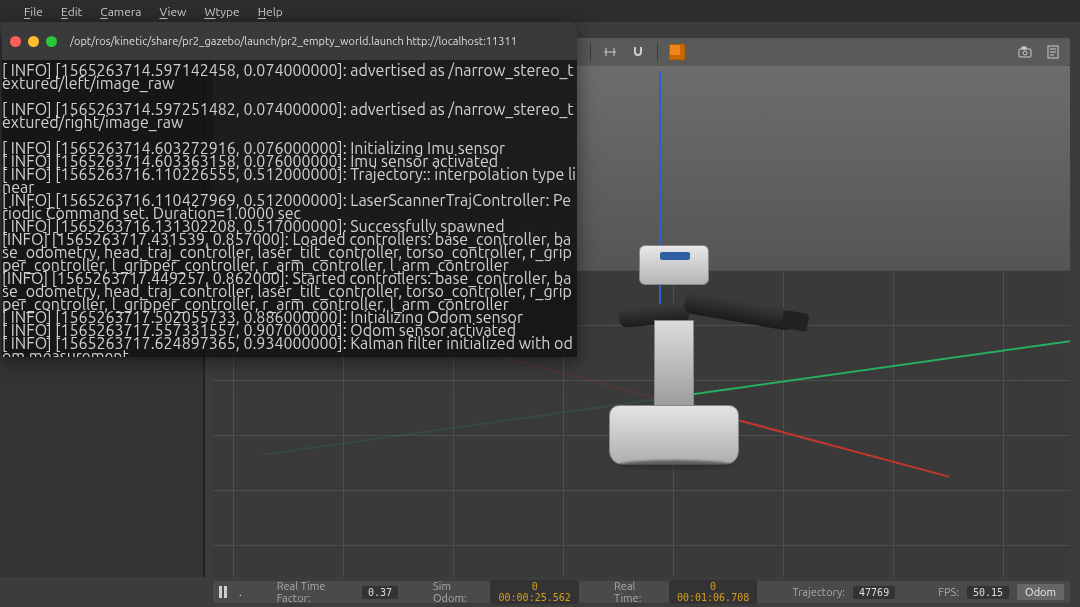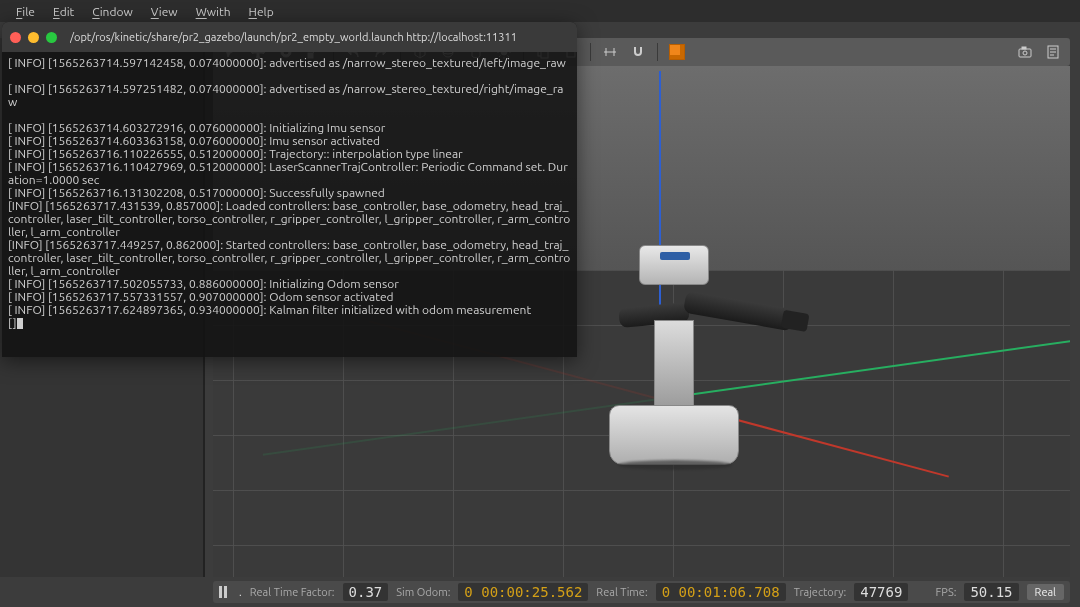--- a/index.html
+++ b/index.html
@@ -1,19 +1,19 @@
 <!DOCTYPE html>
 <html><head>
 <meta charset="utf-8">
 <style>
 * { margin: 0; padding: 0; box-sizing: border-box; font-family: "Ubuntu", "Segoe UI", sans-serif; }
 body { width: 1080px; height: 607px; background: #3c3c3c; overflow: hidden; position: relative; }
 
 
-.menubar { height: 22px; background: #2d2d2d; display: flex; align-items: center; padding: 0 8px; gap: 2px; }
+.menubar { height: 22px; background: #2d2d2d; display: flex; align-items: center; padding: 0 16px; gap: 2px; }
 .menubar .menu-item { color: #cfcfcf; font-size: 12px; padding: 2px 8px; cursor: default; }
 .menubar .menu-item u { text-decoration: underline; text-underline-offset: 2px; }
 
 
 .gazebo { position: absolute; top: 22px; left: 0; right: 0; bottom: 0; }
 
 
 .gz-toolbar { position: absolute; top: 16px; left: 213px; right: 10px; height: 28px; background: #5a5a5a; display: flex; align-items: center; padding: 0 6px; gap: 6px; border-radius: 3px; }
 .gz-toolbar .sep { width: 1px; height: 18px; background: #3a3a3a; margin: 0 2px; }
 .gz-toolbar .tb-btn { width: 22px; height: 22px; display: flex; align-items: center; justify-content: center; color: #ddd; border-radius: 2px; }
@@ -49,47 +49,47 @@
 .robot .arm-r::after { content:""; position:absolute; right:-15px; top:2px; width:26px; height:18px; background:#222; border-radius:4px; }
 .robot .arm-l { position: absolute; top: 60px; left: 20px; width: 70px; height: 20px; background: linear-gradient(#3b3b3b,#1b1b1b); border-radius: 8px; transform: rotate(-5deg); }
 
 
 .left-panel { position: absolute; top: 16px; left: 0; width: 205px; bottom: 30px; background: #343434; border-right: 2px solid #222; }
 
 
 .statusbar { position: absolute; left: 213px; right: 10px; bottom: 4px; height: 22px; background: #4a4a4a; display: flex; align-items: center; padding: 0 6px; gap: 8px; font-size: 11px; color: #bbb; border-radius: 3px; }
 .statusbar .play-btn { display: flex; gap: 2px; align-items: center; margin-right: 4px; }
 .statusbar .play-btn .bar { width: 3px; height: 12px; background: #ccc; }
-.statusbar .label { color: #aaa; }
-.statusbar .value { background: #333; color: #ddd; padding: 1px 6px; border-radius: 2px; font-family: monospace; font-size: 14px; }
-.statusbar .value.time { color: #d4a017; }
+.statusbar .label { color: #aaa; margin-left: 27px; }
+.statusbar .value { background: #333; color: #ddd; padding: 1px 6px; border-radius: 2px; font-family: monospace; font-size: 10px; }
+.statusbar .value.time { color: #d4a017; text-align: center; }
 .statusbar .spacer { flex: 1; }
 .statusbar .reset-btn { background: #666; color: #eee; padding: 2px 8px; border-radius: 2px; font-size: 11px; }
 
 
 .terminal { position: absolute; top: 22px; left: 2px; width: 575px; height: 335px; background: rgba(18,18,18,0.88); border-radius: 6px 6px 0 0; box-shadow: 0 4px 20px rgba(0,0,0,0.5); overflow: hidden; }
-.terminal .titlebar { height: 30px; background: #3a3a3a; display: flex; align-items: center; padding: 0 8px; gap: 7px; }
+.terminal .titlebar { height: 38px; background: #3a3a3a; display: flex; align-items: center; padding: 0 8px; gap: 7px; }
 .terminal .titlebar .win-btn { width: 11px; height: 11px; border-radius: 50%; }
 .terminal .titlebar .win-btn.close { background: #ff5f57; }
 .terminal .titlebar .win-btn.min { background: #febc2e; }
 .terminal .titlebar .win-btn.max { background: #28c840; }
 .terminal .titlebar .title { color: #ddd; font-size: 11px; margin-left: 6px; white-space: nowrap; overflow: hidden; text-overflow: ellipsis; }
-.terminal .term-body { padding: 4px 6px; font-family: "DejaVu Sans Mono","Menlo",monospace; font-size: 12px; line-height: 13px; color: #d0d0d0; white-space: pre-wrap; word-break: break-all; }
+.terminal .term-body { padding: 4px 0; font-family: "DejaVu Sans Mono","Menlo",monospace; font-size: 16px; line-height: 13px; color: #d0d0d0; white-space: pre-wrap; word-break: break-all; }
 .terminal .term-body .info { color: #d0d0d0; }
 .terminal .cursor { display:inline-block; width:6px; height:11px; background:#d0d0d0; vertical-align: bottom; }
 </style>
 </head>
 <body>
 
 <div class="menubar">
   <div class="menu-item"><u>F</u><span>ile</span></div>
   <div class="menu-item"><u>E</u><span>dit</span></div>
-  <div class="menu-item"><u>C</u><span>indow</span></div>
+  <div class="menu-item"><u>C</u><span>amera</span></div>
   <div class="menu-item"><u>V</u><span>iew</span></div>
-  <div class="menu-item"><u>W</u><span>with</span></div>
+  <div class="menu-item"><u>W</u><span>type</span></div>
   <div class="menu-item"><u>H</u><span>elp</span></div>
 </div>
 
 <div class="gazebo">
 
   <div class="left-panel"></div>
 
   <div class="gz-toolbar">
     <div class="tb-btn">
         <svg viewBox="0 0 16 16">
@@ -223,21 +223,21 @@
     <span class="value">0.37</span>
     <span class="label">Sim Odom:</span>
     <span class="value time">0 00:00:25.562</span>
     <span class="label">Real Time:</span>
     <span class="value time">0 00:01:06.708</span>
     <span class="label">Trajectory:</span>
     <span class="value">47769</span>
     <span class="spacer"></span>
     <span class="label">FPS:</span>
     <span class="value">50.15</span>
-    <span class="reset-btn">Real</span>
+    <span class="reset-btn">Odom</span>
   </div>
 </div>
 
 <div class="terminal">
   <div class="titlebar">
     <div class="win-btn close"></div>
     <div class="win-btn min"></div>
     <div class="win-btn max"></div>
     <div class="title">/opt/ros/kinetic/share/pr2_gazebo/launch/pr2_empty_world.launch http://localhost:11311</div>
   </div>

